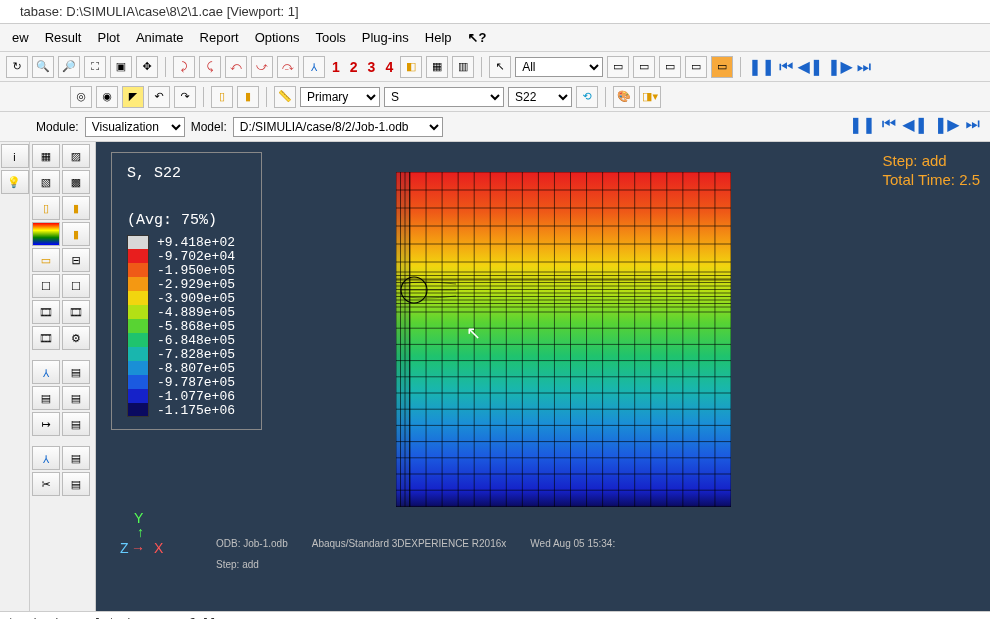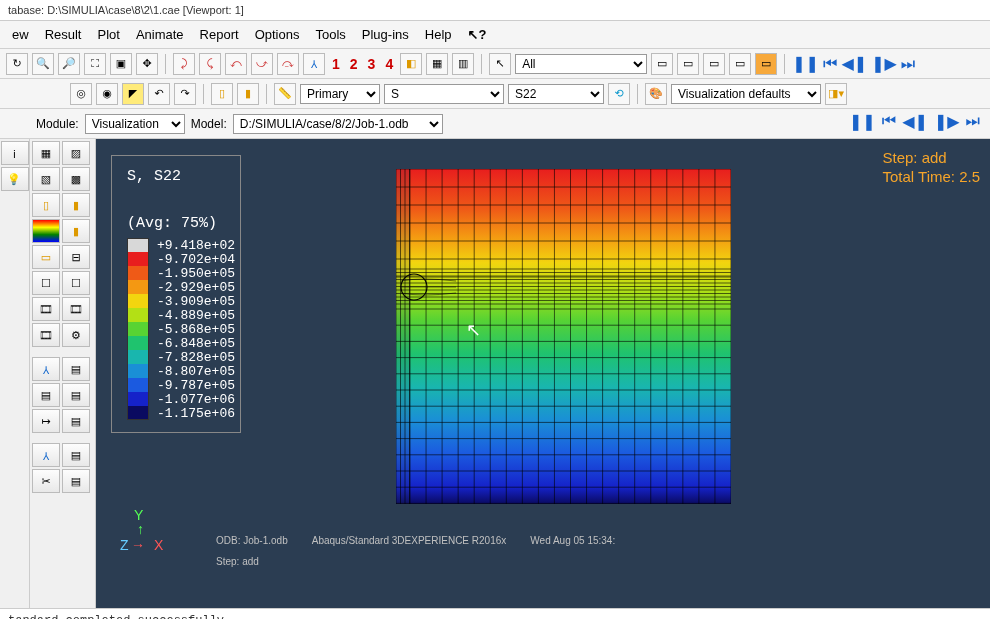--- a/index.html
+++ b/index.html
@@ -1,32 +1,32 @@
 <!DOCTYPE html>
 <html><head>
 <meta charset="utf-8">
 <style>
   * { box-sizing: border-box; margin: 0; padding: 0; font-family: Arial, sans-serif; }
   body { background: #f0f0f0; width: 990px; height: 619px; overflow: hidden; font-size: 12px; }
-  .titlebar { background: #fff; border-bottom: 1px solid #ccc; padding: 4px 8px; font-size: 11px; color: #333; }
+  .titlebar { background: #fff; border-bottom: 1px solid #ccc; padding: 4px 20px; font-size: 13px; color: #333; }
   .menubar { background: #f5f5f5; border-bottom: 1px solid #d0d0d0; padding: 3px 6px; display: flex; gap: 4px; }
   .menu-item { padding: 3px 6px; cursor: pointer; font-size: 13px; }
   .toolbar { background: #f5f5f5; border-bottom: 1px solid #d0d0d0; padding: 3px 6px; display: flex; align-items: center; gap: 4px; flex-wrap: wrap; min-height: 30px; }
   .tb-btn { width: 22px; height: 22px; border: 1px solid #bbb; background: #f8f8f8; display: inline-flex; align-items: center; justify-content: center; cursor: pointer; font-size: 11px; }
   .tb-sep { width: 1px; height: 20px; background: #bbb; margin: 0 3px; }
   .tb-lbl { font-size: 12px; margin: 0 2px; }
   .tb-select { font-size: 12px; height: 20px; border: 1px solid #999; background: #fff; padding: 0 2px; }
   .num-red { color: #c00; font-weight: bold; font-size: 14px; padding: 0 3px; cursor:pointer;}
   .main-area { display: flex; height: calc(619px - 150px); }
   .left-toolbox { width: 30px; background: #f0f0f0; border-right: 1px solid #ccc; padding: 2px; display: flex; flex-direction: column; gap: 2px; align-items:center;}
   .left-toolbox2 { width: 66px; background: #f0f0f0; border-right: 1px solid #ccc; padding: 2px; display: flex; flex-direction: column; gap: 2px; }
   .tool-row { display:flex; gap:2px; }
   .tool-btn { width: 28px; height: 24px; border: 1px solid #bbb; background: linear-gradient(#fdfdfd,#e8e8e8); cursor: pointer; display:inline-flex; align-items:center; justify-content:center; font-size:11px;}
   .viewport { flex: 1; background: #2b3d52; position: relative; overflow: hidden; }
-  .legend-box { position: absolute; left: 15px; top: 16px; border: 1px solid #888; padding: 12px 5px 12px 15px; background: transparent; }
+  .legend-box { position: absolute; left: 15px; top: 10px; border: 1px solid #888; padding: 12px 26px 12px 15px; background: transparent; }
   .legend-title { color: #fff; font-size: 15px; font-family: 'Courier New', monospace; margin-bottom: 3px; }
   .legend-avg { color: #fff; font-size: 15px; font-family: 'Courier New', monospace; margin-bottom: 6px; margin-top: 30px; }
   .legend-row { display: flex; align-items: center; height: 14px; }
   .legend-swatch { width: 22px; height: 14px; border-left:1px solid #333; border-right:1px solid #333; }
   .legend-val { color: #fff; font-size: 13px; font-family: 'Courier New', monospace; margin-left: 8px; white-space:pre;}
   .triad { position:absolute; left:20px; bottom:45px; color:#fff; font-family:'Courier New',monospace; font-size:14px;}
   .triad .y{color:#5f5;} .triad .x{color:#f55;} .triad .z{color:#6cf;}
   .info-txt { position:absolute; left:120px; bottom:35px; color:#c0c0c0; font-family:'Courier New',monospace; font-size:10px; line-height:20px;}
   .step-txt { position:absolute; right:10px; top:10px; color:#f6a52a; font-family:'Courier New',monospace; font-size:15px; text-align:left;}
   .playback { position:absolute; right:10px; top:3px; display:flex; gap:6px; }
@@ -68,21 +68,21 @@
   <span class="tb-btn" style="color:#16c;">⅄</span>
   <span class="num-red">1</span>
   <span class="num-red">2</span>
   <span class="num-red">3</span>
   <span class="num-red">4</span>
   <span class="tb-btn" style="color:#d90;">◧</span>
   <span class="tb-btn">▦</span>
   <span class="tb-btn">▥</span>
   <span class="tb-sep"></span>
   <span class="tb-btn">↖</span>
-  <select class="tb-select" style="width:132px">
+  <select class="tb-select" style="width:88px">
     <option>All</option>
   </select>
   <span class="tb-btn">▭</span>
   <span class="tb-btn">▭</span>
   <span class="tb-btn">▭</span>
   <span class="tb-btn">▭</span>
   <span class="tb-btn" style="background:#f7a93c;">▭</span>
   <span class="tb-sep"></span>
   <span class="pb-btn">❚❚</span>
   <span class="pb-btn">⏮</span>
@@ -97,25 +97,24 @@
   <span class="tb-btn" style="background:#ffeb7a;">◤</span>
   <span class="tb-btn">↶</span>
   <span class="tb-btn">↷</span>
   <span class="tb-sep"></span>
   <span class="tb-btn" style="color:#d90;">▯</span>
   <span class="tb-btn" style="color:#d90;">▮</span>
   <span class="tb-sep"></span>
   <span class="tb-btn">📏</span>
   <select class="tb-select" style="width:80px"><option>Primary</option></select>
   <select class="tb-select" style="width:120px"><option>S</option></select>
-  <select class="tb-select" style="width:96px"><option>S22</option></select>
+  <select class="tb-select" style="width:64px"><option>S22</option></select>
   <span class="tb-btn" style="color:#19c;">⟲</span>
   <span class="tb-sep"></span>
   <span class="tb-btn">🎨</span>
-  <select class="tb-select" style="width:150px"><option>Visualization defaults</option></select>
   <span class="tb-btn" style="color:#d90;">◨▾</span>
 </div>
 
 <div class="toolbar" style="position:relative;">
   <span class="tb-lbl" style="margin-left:30px;">Module:</span>
   <select class="tb-select" style="width:100px"><option>Visualization</option></select>
   <span class="tb-lbl">Model:</span>
   <select class="tb-select" style="width:210px"><option>D:/SIMULIA/case/8/2/Job-1.odb</option></select>
   <div class="playback">
     <span class="pb-btn">❚❚</span>

